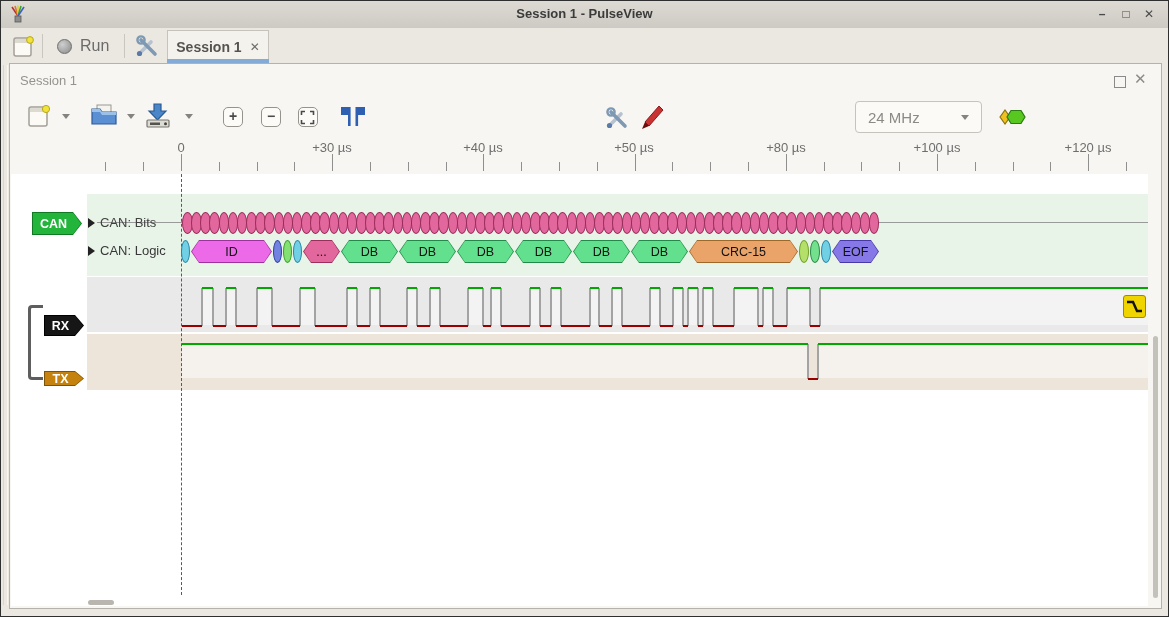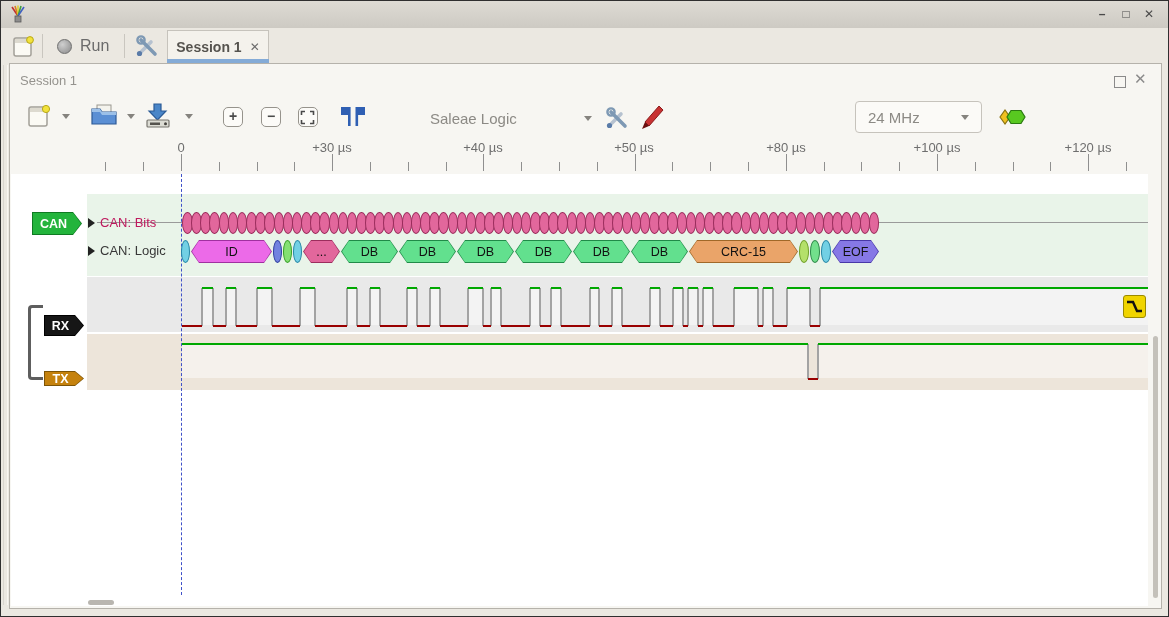--- a/index.html
+++ b/index.html
@@ -82,20 +82,21 @@
 
   <div id="titlebar">
     <svg id="app-logo" width="18" height="18" viewBox="0 0 18 18">
       <line x1="9" y1="11" x2="3" y2="2" stroke="#c03030" stroke-width="1.6"></line>
       <line x1="9" y1="11" x2="6" y2="1" stroke="#d88020" stroke-width="1.6"></line>
       <line x1="9" y1="11" x2="9" y2="0.5" stroke="#e0d030" stroke-width="1.6"></line>
       <line x1="9" y1="11" x2="12" y2="1" stroke="#40a040" stroke-width="1.6"></line>
       <line x1="9" y1="11" x2="15" y2="2" stroke="#4060c0" stroke-width="1.6"></line>
       <rect x="6" y="11" width="6" height="6" fill="#8d8d8d" stroke="#5a5a5a" stroke-width="0.8"></rect>
     </svg>
+    <div id="win-title">Session 1 - PulseView</div>
     <span class="winctl" id="wc-min">–</span>
     <span class="winctl" id="wc-max">□</span>
     <span class="winctl" id="wc-close">✕</span>
   </div>
 
   <div id="main-toolbar">
     <div class="tbtn" id="btn-new">
       <svg width="26" height="28" viewBox="0 0 26 28" style="margin:1px 0 0 2px">
         <rect x="3" y="5" width="17" height="18" rx="2" fill="#fbfaf4" stroke="#a3a098" stroke-width="1.5"></rect>
         <rect x="4" y="6" width="15" height="4" fill="#dddacf"></rect>
@@ -165,24 +166,20 @@
     </div>
     <div class="sbtn" id="st-flags">
       <svg width="30" height="26" viewBox="0 0 30 26">
         <rect x="10" y="3" width="2.6" height="19" fill="#2f5fb3"></rect>
         <path d="M10,3 L3,3 L3,11 L10,11 Z" fill="#2f5fb3"></path>
         <rect x="17.5" y="3" width="2.6" height="19" fill="#2f5fb3"></rect>
         <path d="M20,3 L27,3 L27,11 L20,11 Z" fill="#2f5fb3"></path>
       </svg>
     </div>
 
-    <div class="sbtn" id="st-device">
-      <span>Saleae Logic</span>
-      <div class="dda"></div>
-    </div>
     <div class="sbtn" id="st-wrench">
       <svg width="26" height="26" viewBox="0 0 26 26">
         <line x1="5" y1="21" x2="17" y2="9" stroke="#b6c2d0" stroke-width="3.6" stroke-linecap="round"></line>
         <circle cx="5.5" cy="20.5" r="2.6" fill="#5a7ba8"></circle>
         <line x1="7" y1="7" x2="21" y2="21" stroke="#7e99b4" stroke-width="3.6" stroke-linecap="round"></line>
         <circle cx="7" cy="7" r="3.6" fill="none" stroke="#7e99b4" stroke-width="2.4"></circle>
       </svg>
     </div>
     <div class="sbtn" id="st-probe">
       <svg width="26" height="28" viewBox="0 0 26 28">
@@ -239,21 +236,21 @@
         <div style="position: absolute; left: 1078.2px; top: 17px; width: 1px; height: 17px; background: rgb(143, 143, 143);"></div>
         <div style="position: absolute; left: 1116px; top: 25px; width: 1px; height: 9px; background: rgb(143, 143, 143);"></div>
       </div>
 
     <div id="traceview">
         <div style="position: absolute; left: 76px; top: 20px; width: 1061px; height: 82px; background: rgb(233, 244, 233); z-index: 1;"></div>
         <div style="position: absolute; left: 76px; top: 103px; width: 1061px; height: 55px; background: rgb(233, 233, 233); z-index: 1;"></div>
         <div style="position: absolute; left: 76px; top: 160px; width: 1061px; height: 56px; background: rgb(237, 229, 218); z-index: 1;"></div>
         <div style="position: absolute; left: 86px; top: 48px; width: 1051px; height: 1px; background: rgb(154, 154, 154); z-index: 2;"></div>
         <div style="position: absolute; left: 77px; top: 44px; width: 0px; height: 0px; border-left: 7px solid rgb(34, 34, 34); border-top: 5px solid transparent; border-bottom: 5px solid transparent; z-index: 5;"></div>
-        <span style="position: absolute; left: 89px; top: 41px; font-size: 13px; color: #be185d; z-index: 3;">CAN: Bits</span>
+        <span style="position: absolute; left: 89px; top: 41px; font-size: 13px; color: #404040; z-index: 3;">CAN: Bits</span>
         <div style="position: absolute; left: 77px; top: 72px; width: 0px; height: 0px; border-left: 7px solid rgb(34, 34, 34); border-top: 5px solid transparent; border-bottom: 5px solid transparent; z-index: 5;"></div>
         <span style="position: absolute; left: 89px; top: 69px; font-size: 13px; color: rgb(56, 56, 56); z-index: 3;">CAN: Logic</span>
         <div style="position: absolute; left: 21px; top: 38px; width: 50px; height: 23px; background: rgb(15, 122, 34); clip-path: polygon(0px 0px, calc(100% - 9px) 0px, 100% 50%, calc(100% - 9px) 100%, 0px 100%); z-index: 6;">
           <div style="position: absolute; inset: 1px; background: rgb(35, 180, 60); clip-path: polygon(0px 0px, calc(100% - 7.8px) 0px, 100% 50%, calc(100% - 7.8px) 100%, 0px 100%);"></div>
           <span style="position: absolute; inset: 0px; display: flex; align-items: center; justify-content: center; font-size: 12.5px; color: rgb(255, 255, 255); z-index: 2; font-weight: bold; padding-right: 7px;">CAN</span>
         </div>
         <div style="position: absolute; left: 171px; top: 38px; width: 10.56px; height: 22px; background: rgb(226, 103, 156); border: 1px solid rgb(156, 45, 93); border-radius: 50%; box-sizing: border-box; z-index: 5;"></div>
         <div style="position: absolute; left: 180.16px; top: 38px; width: 10.56px; height: 22px; background: rgb(226, 103, 156); border: 1px solid rgb(156, 45, 93); border-radius: 50%; box-sizing: border-box; z-index: 5;"></div>
         <div style="position: absolute; left: 189.32px; top: 38px; width: 10.56px; height: 22px; background: rgb(226, 103, 156); border: 1px solid rgb(156, 45, 93); border-radius: 50%; box-sizing: border-box; z-index: 5;"></div>
         <div style="position: absolute; left: 198.47px; top: 38px; width: 10.56px; height: 22px; background: rgb(226, 103, 156); border: 1px solid rgb(156, 45, 93); border-radius: 50%; box-sizing: border-box; z-index: 5;"></div>

